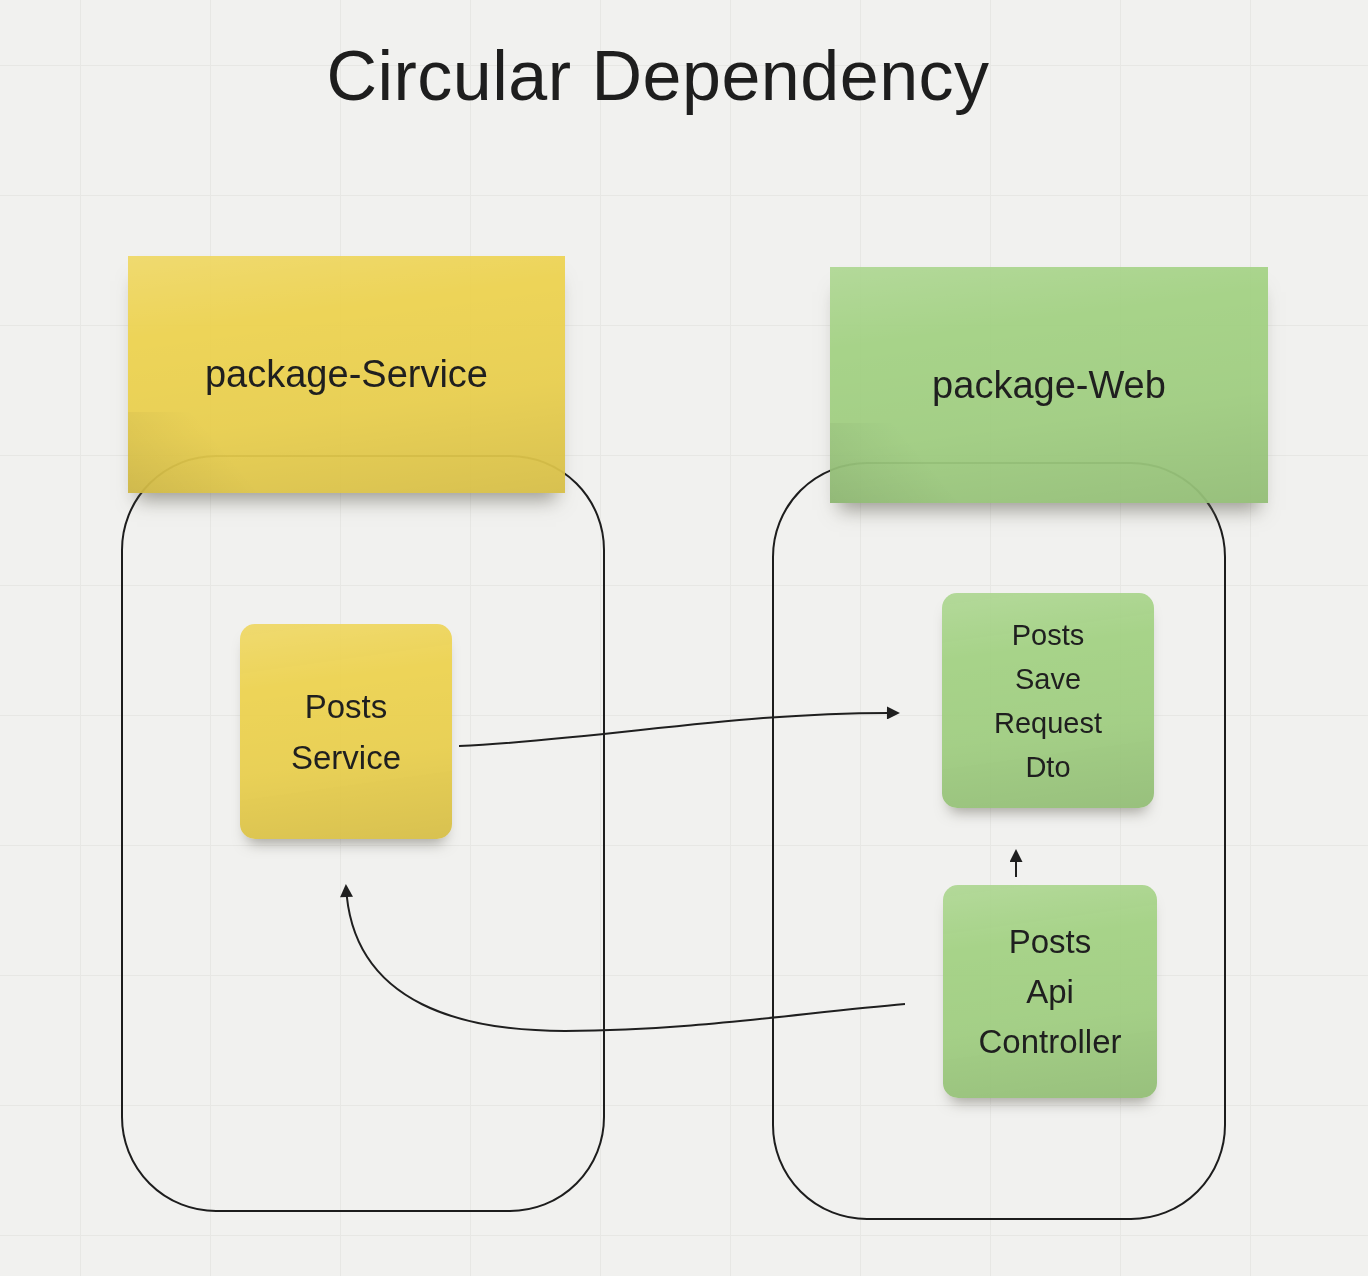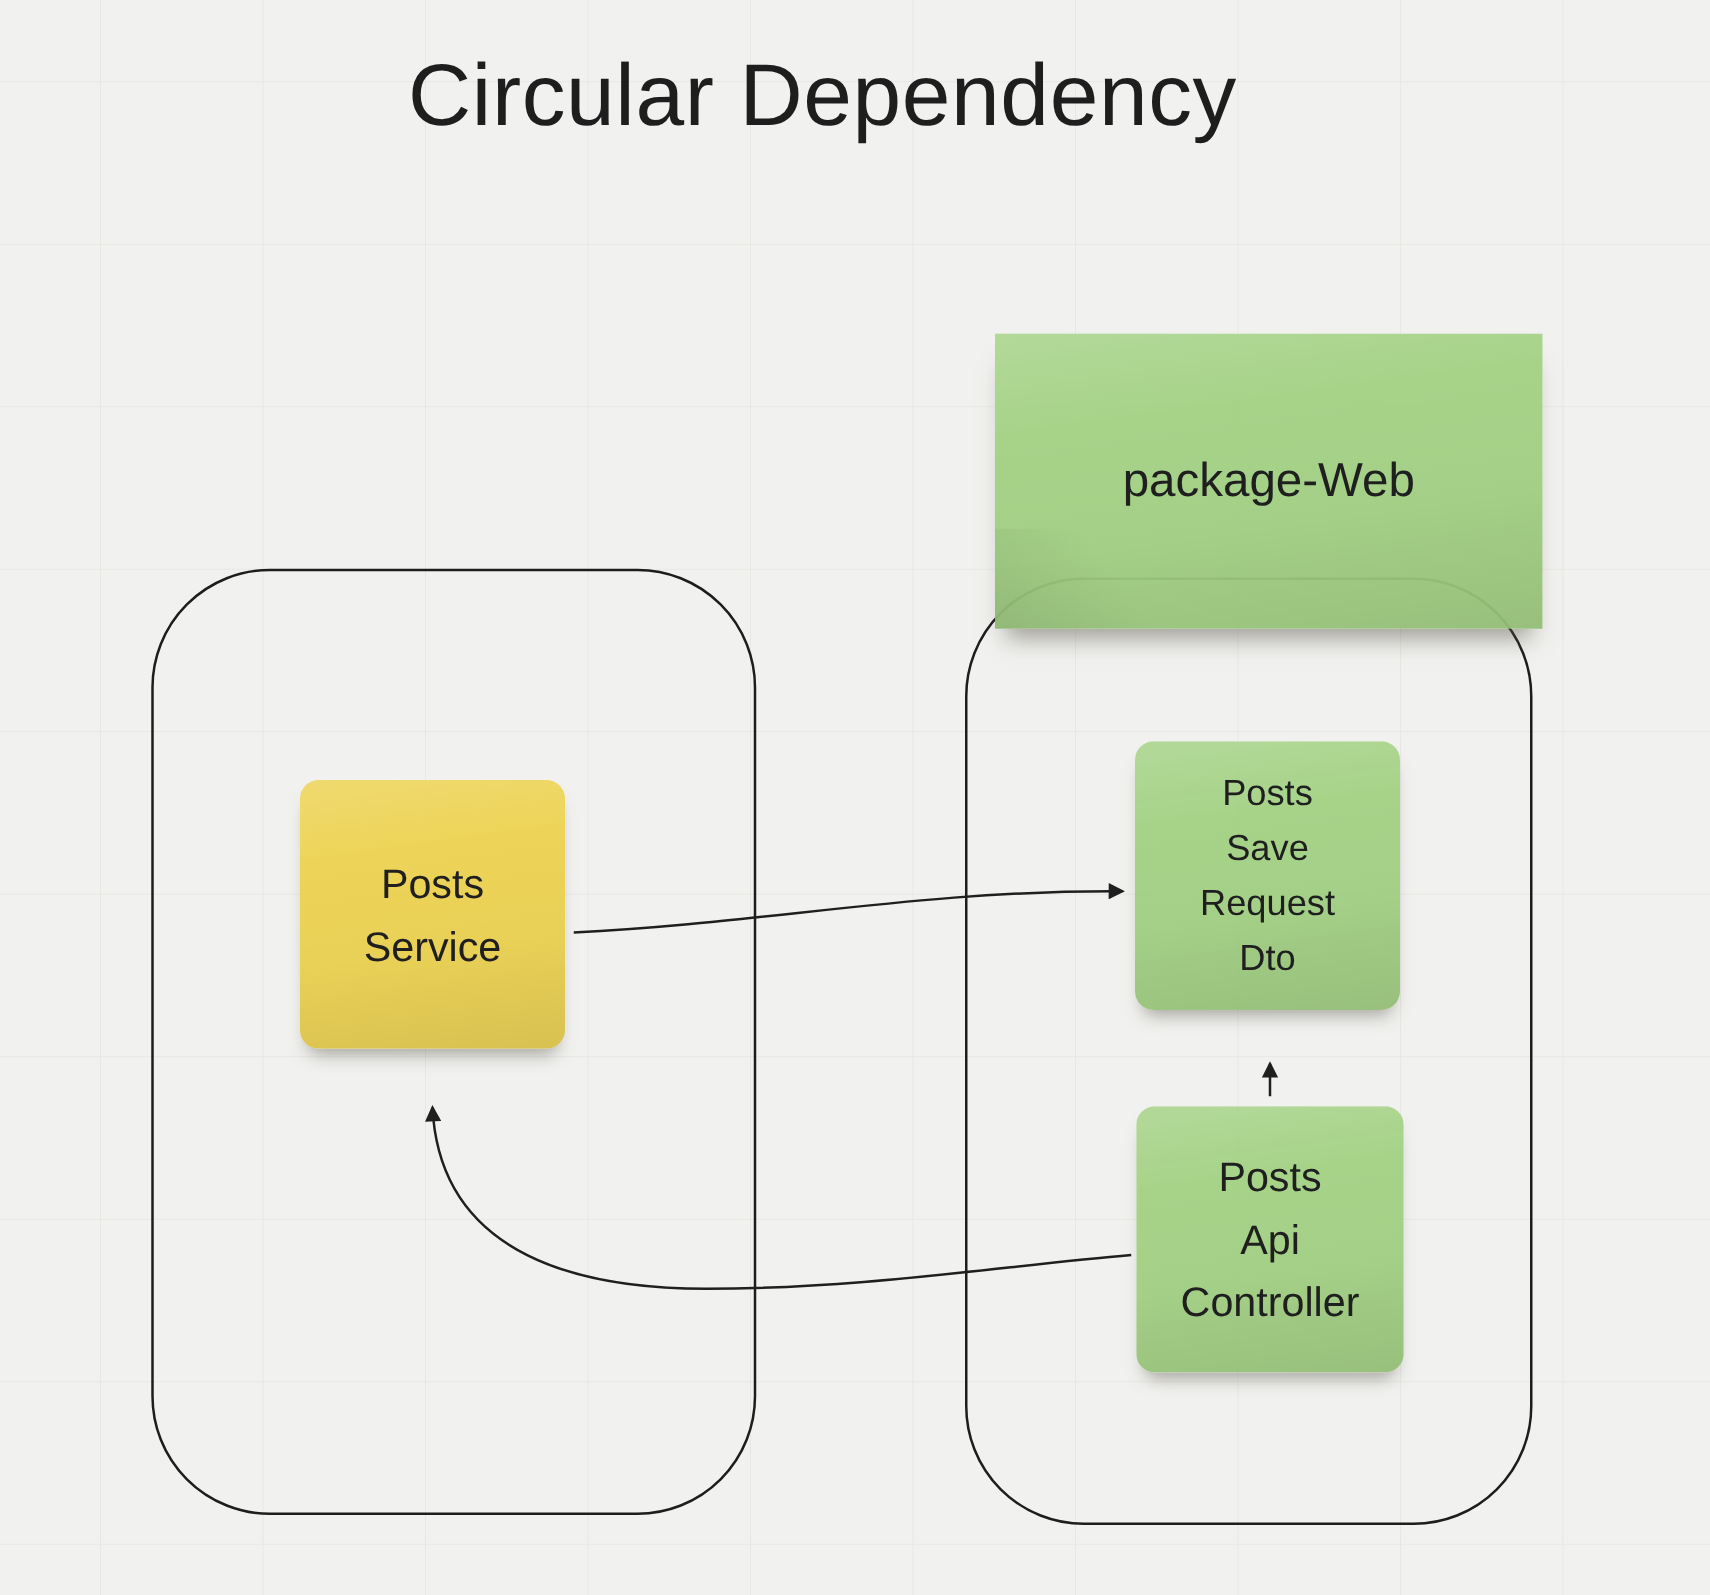--- a/index.html
+++ b/index.html
@@ -52,21 +52,21 @@
     z-index: 2;
     background-image:
       linear-gradient(172deg, rgba(255,255,255,0.14) 0%, rgba(255,255,255,0) 28%,
                       rgba(0,0,0,0.02) 62%, rgba(0,0,0,0.09) 100%);
   }
   .note .label {
     white-space: pre-line;
     color: #1f1f1f;
   }
   .note-yellow { background-color: rgba(236,210,79,0.95); }
-  .note-green  { background-color: rgba(162,209,131,0.95); }
+  .note-green  { background-color: rgba(162,209,131,0.95); margin-left: 34px; }
 
   .note-big {
     box-shadow: 0 16px 18px -9px rgba(90,88,75,0.55);
   }
   .note-big::before {
     content: '';
     position: absolute;
     left: 0; bottom: 0;
     width: 40%; height: 34%;
     background: linear-gradient(50deg, rgba(0,0,0,0.08), rgba(0,0,0,0) 55%);
@@ -101,20 +101,23 @@
 <body>
 
 <div class="canvas">
 
   <h1 class="title">Circular Dependency</h1>
 
   <div class="container container-left"></div>
 
   <div class="container container-right"></div>
 
+  <div class="note note-big note-yellow note-package-service">
+    <span class="label">package-Service</span>
+  </div>
 
   <div class="note note-big note-green note-package-web">
     <span class="label">package-Web</span>
   </div>
 
   <div class="note note-small note-yellow note-posts-service">
     <span class="label">Posts
 Service</span>
   </div>
 

